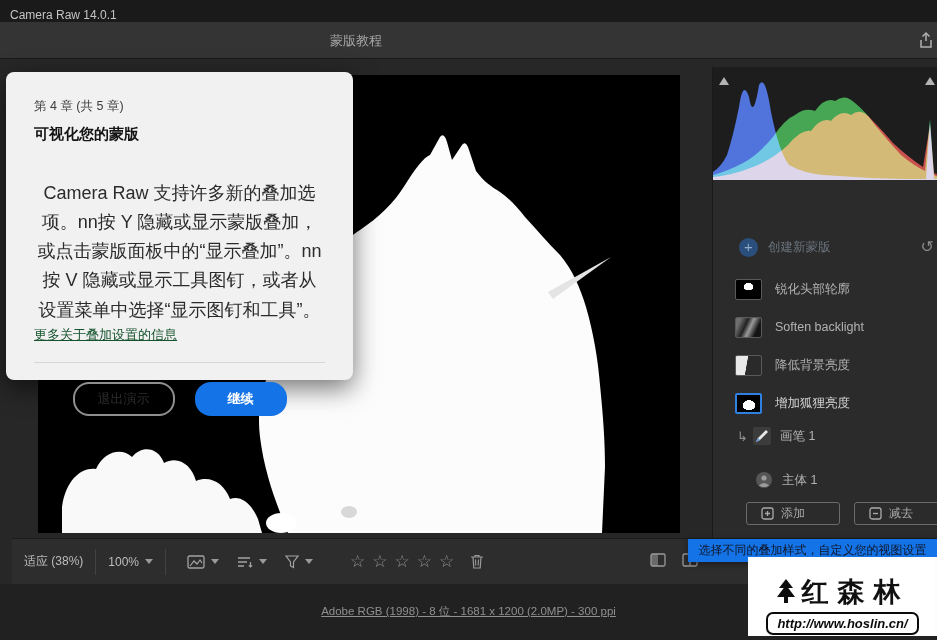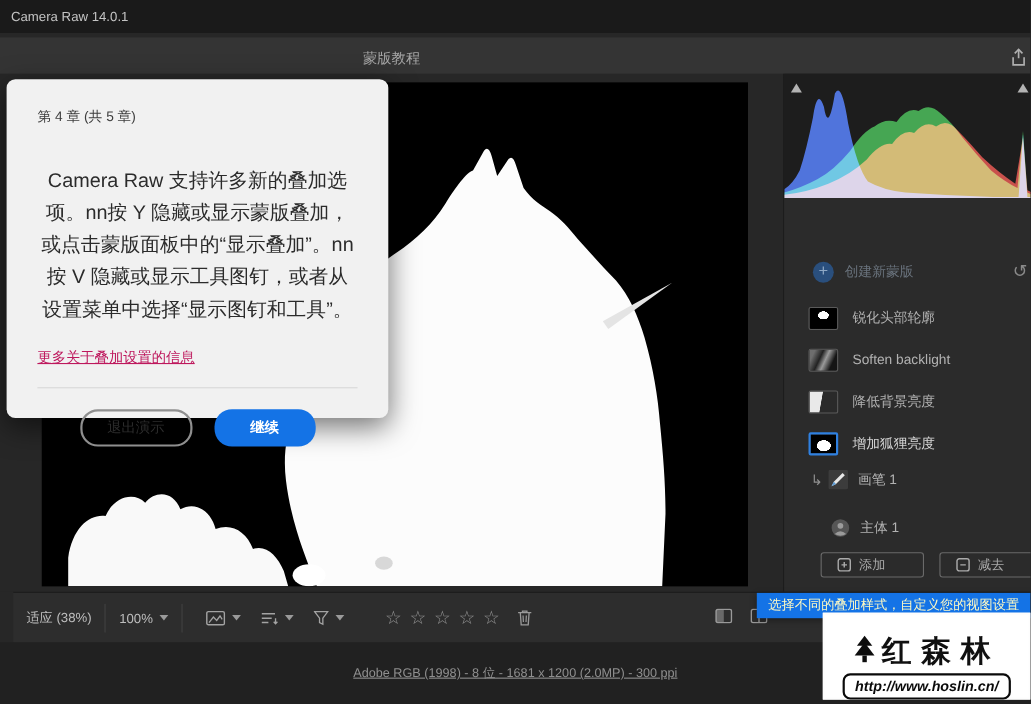--- a/index.html
+++ b/index.html
@@ -5,21 +5,21 @@
   * { margin:0; padding:0; box-sizing:border-box; }
   html,body { width:937px; height:640px; }
   body { font-family:"Liberation Sans", sans-serif; background:#272727; overflow:hidden; }
   .app { position:relative; width:937px; height:640px; background:#272727; overflow:hidden; }
 
   
   .titlebar { position:absolute; top:0; left:0; width:937px; height:30px; background:#1a1a1a;
               display:flex; align-items:center; padding-left:10px; color:#c4c4c4; font-size:12px; }
 
   
-  .header { position:absolute; top:34px; left:0; width:937px; height:37px; background:#343434;
+  .header { position:absolute; top:22px; left:0; width:937px; height:37px; background:#343434;
             border-bottom:1px solid #191919; }
   .header-title { position:absolute; left:0; top:0; width:712px; height:37px; line-height:37px;
                   text-align:center; color:#a6a6a6; font-size:13px; }
   .export-btn { position:absolute; right:0px; top:9px; width:18px; height:20px; }
 
   
   .preview { position:absolute; top:67px; left:0; width:712px; height:471px; background:#272727; }
   .mask-image { position:absolute; top:8px; left:38px; width:642px; height:458px; background:#000; }
   .mask-image svg { display:block; width:642px; height:458px; }
 
@@ -81,31 +81,31 @@
   .statusbar { position:absolute; top:584px; left:0; width:937px; height:56px; background:#212121; }
   .status-link { position:absolute; top:20px; left:0; width:937px; text-align:center;
                  color:#8f8f8f; font-size:11.5px; text-decoration:underline; }
 
   
   .dialog { position:absolute; top:72px; left:6px; width:347px; height:308px; background:#f1f1f1;
             border-radius:8px; box-shadow:0 8px 26px rgba(0,0,0,.55); padding:26px 28px 0 28px; z-index:50; }
   .dlg-chapter { font-size:12.5px; color:#3c3c3c; }
   .dlg-title { font-size:15px; font-weight:bold; color:#141414; margin-top:10px; }
   .dlg-body { font-size:18px; color:#2b2b2b; line-height:1.62; margin-top:35px;text-align:center; }
-  .dlg-link { display:inline-block; margin-top:20px; color:#be185d; font-size:13px; text-decoration:underline; cursor:pointer; }
+  .dlg-link { display:inline-block; color:#14532d; font-size:13px; text-decoration:underline; cursor:pointer; }
   .dlg-divider { border:none; border-top:1px solid #d7d7d7; margin-top:18px; }
   .dlg-buttons { display:flex; justify-content:center; gap:20px; margin-top:19px; }
   .btn-exit { background:transparent; border:2px solid #8f8f8f; border-radius:16px; color:#2d2d2d;
               font-size:13px; padding:6px 23px; font-family:"Liberation Sans",sans-serif; }
   .btn-continue { background:#1473e6; border:none; border-radius:16px; color:#fff; font-weight:bold;
                   font-size:13px; padding:7px 33px; font-family:"Liberation Sans",sans-serif; }
 
   
   .hint-tooltip { position:absolute; top:539px; left:688px; width:249px; height:23px; background:#1473e6;
-                  color:#fef9c3; font-size:12px; line-height:23px; text-align:center; z-index:40;
+                  color:#0f172a; font-size:12px; line-height:23px; text-align:center; z-index:40;
                   box-shadow:0 2px 6px rgba(0,0,0,.4); white-space:nowrap; overflow:hidden; }
 
   
   .watermark { position:absolute; top:557px; left:748px; width:189px; height:79px; background:#fff;
                z-index:60; border:2px solid #fdfdfd; display:flex; flex-direction:column;
                align-items:center; justify-content:center; gap:4px; }
   .wm-top { display:flex; align-items:center; gap:6px;margin-top:20px; }
   .wm-brand { font-family:"Liberation Serif", serif; font-size:27px; font-weight:bold; color:#101010;
               letter-spacing:9px; line-height:1; }
   .wm-url { border:2px solid #0a0a0a; border-radius:7px; font-size:13px; font-weight:bold;
@@ -311,20 +311,21 @@
       </span>
     </span>
   </div>
 
   <div class="statusbar">
     <span class="status-link">Adobe RGB (1998) - 8 位 - 1681 x 1200 (2.0MP) - 300 ppi</span>
   </div>
 
   <div class="dialog">
     <div class="dlg-chapter">第 4 章 (共 5 章)</div>
+    <div class="dlg-title">可视化您的蒙版</div>
     <div class="dlg-body">Camera Raw 支持许多新的叠加选项。nn按 Y 隐藏或显示蒙版叠加，或点击蒙版面板中的“显示叠加”。nn按 V 隐藏或显示工具图钉，或者从设置菜单中选择“显示图钉和工具”。</div>
     <a class="dlg-link">更多关于叠加设置的信息</a>
     <hr class="dlg-divider">
     <div class="dlg-buttons">
       <button class="btn-exit">退出演示</button>
       <button class="btn-continue">继续</button>
     </div>
   </div>
 
   <div class="hint-tooltip">选择不同的叠加样式，自定义您的视图设置</div>

